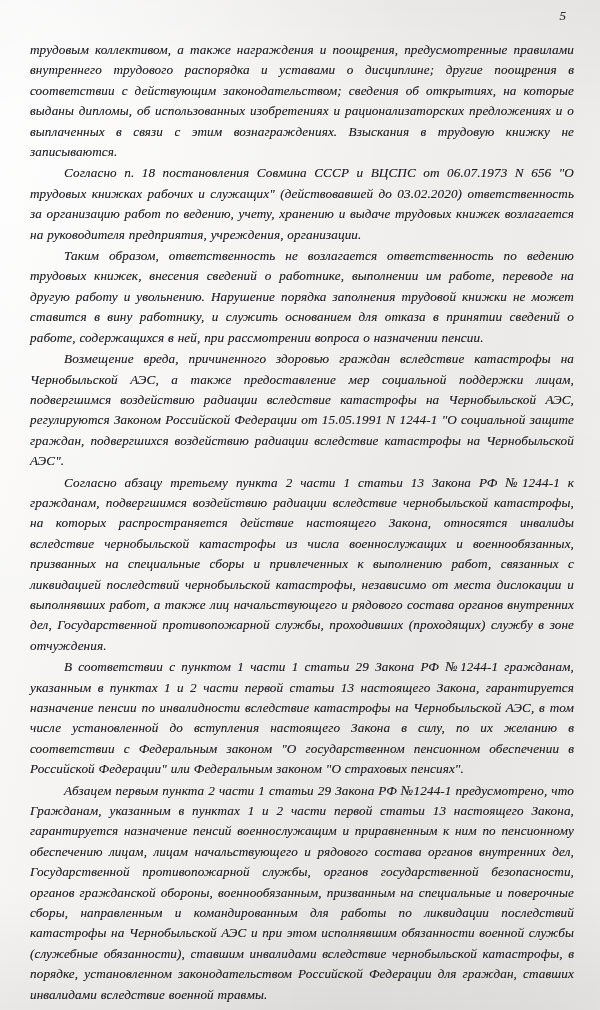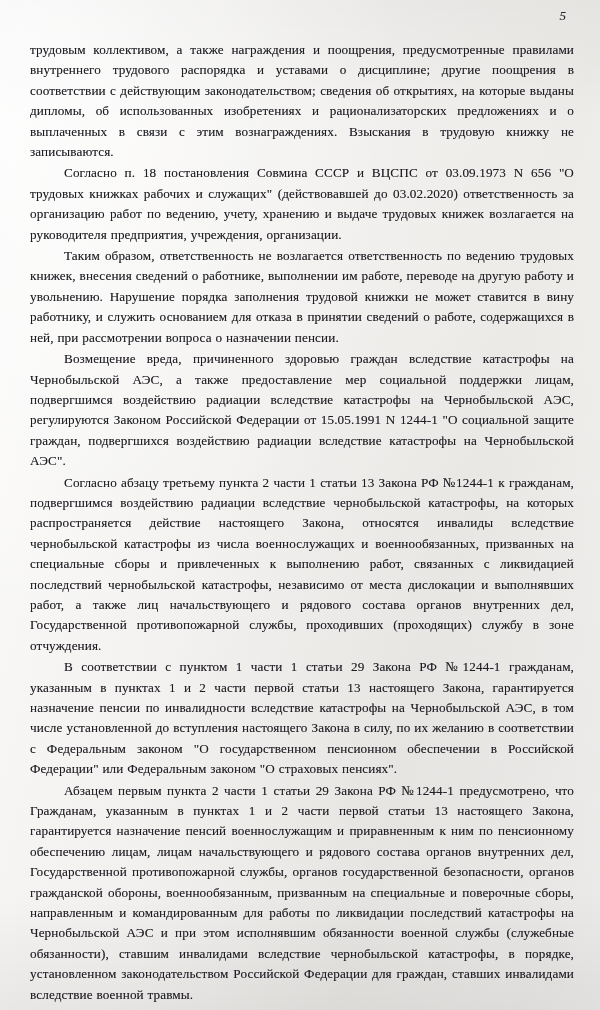--- a/index.html
+++ b/index.html
@@ -60,32 +60,33 @@
   }
   p.para.indent {
     text-indent: 34px;
   }
   p.para:last-child {
     margin-bottom: 0;
   }
   .ink {
     
     text-shadow: 0 0 0.35px rgba(0,0,0,0.35);
+    font-style: italic;
   }
 </style>
 </head>
 <body>
 
 <div class="page">
 
   <div class="page-number ink">5</div>
 
   <div class="doc-body">
     <p class="para ink">трудовым коллективом, а также награждения и поощрения, предусмотренные правилами внутреннего трудового распорядка и уставами о дисциплине; другие поощрения в соответствии с действующим законодательством; сведения об открытиях, на которые выданы дипломы, об использованных изобретениях и рационализаторских предложениях и о выплаченных в связи с этим вознаграждениях. Взыскания в трудовую книжку не записываются.</p>
-    <p class="para indent ink">Согласно п. 18 постановления Совмина СССР и ВЦСПС от 03.09.1973 N 656 "О трудовых книжках рабочих и служащих" (действовавшей до 03.02.2020) ответственность за организацию работ по ведению, учету, хранению и выдаче трудовых книжек возлагается на руководителя предприятия, учреждения, организации.</p>
+    <p class="para indent ink">Согласно п. 18 постановления Совмина СССР и ВЦСПС от 06.07.1973 N 656 "О трудовых книжках рабочих и служащих" (действовавшей до 03.02.2020) ответственность за организацию работ по ведению, учету, хранению и выдаче трудовых книжек возлагается на руководителя предприятия, учреждения, организации.</p>
     <p class="para indent ink">Таким образом, ответственность не возлагается ответственность по ведению трудовых книжек, внесения сведений о работнике, выполнении им работе, переводе на другую работу и увольнению. Нарушение порядка заполнения трудовой книжки не может ставится в вину работнику, и служить основанием для отказа в принятии сведений о работе, содержащихся в ней, при рассмотрении вопроса о назначении пенсии.</p>
     <p class="para indent ink">Возмещение вреда, причиненного здоровью граждан вследствие катастрофы на Чернобыльской АЭС, а также предоставление мер социальной поддержки лицам, подвергшимся воздействию радиации вследствие катастрофы на Чернобыльской АЭС, регулируются Законом Российской Федерации от 15.05.1991 N 1244-1 "О социальной защите граждан, подвергшихся воздействию радиации вследствие катастрофы на Чернобыльской АЭС".</p>
     <p class="para indent ink">Согласно абзацу третьему пункта 2 части 1 статьи 13 Закона РФ №1244-1 к гражданам, подвергшимся воздействию радиации вследствие чернобыльской катастрофы, на которых распространяется действие настоящего Закона, относятся инвалиды вследствие чернобыльской катастрофы из числа военнослужащих и военнообязанных, призванных на специальные сборы и привлеченных к выполнению работ, связанных с ликвидацией последствий чернобыльской катастрофы, независимо от места дислокации и выполнявших работ, а также лиц начальствующего и рядового состава органов внутренних дел, Государственной противопожарной службы, проходивших (проходящих) службу в зоне отчуждения.</p>
     <p class="para indent ink">В соответствии с пунктом 1 части 1 статьи 29 Закона РФ №1244-1 гражданам, указанным в пунктах 1 и 2 части первой статьи 13 настоящего Закона, гарантируется назначение пенсии по инвалидности вследствие катастрофы на Чернобыльской АЭС, в том числе установленной до вступления настоящего Закона в силу, по их желанию в соответствии с Федеральным законом "О государственном пенсионном обеспечении в Российской Федерации" или Федеральным законом "О страховых пенсиях".</p>
     <p class="para indent ink">Абзацем первым пункта 2 части 1 статьи 29 Закона РФ №1244-1 предусмотрено, что Гражданам, указанным в пунктах 1 и 2 части первой статьи 13 настоящего Закона, гарантируется назначение пенсий военнослужащим и приравненным к ним по пенсионному обеспечению лицам, лицам начальствующего и рядового состава органов внутренних дел, Государственной противопожарной службы, органов государственной безопасности, органов гражданской обороны, военнообязанным, призванным на специальные и поверочные сборы, направленным и командированным для работы по ликвидации последствий катастрофы на Чернобыльской АЭС и при этом исполнявшим обязанности военной службы (служебные обязанности), ставшим инвалидами вследствие чернобыльской катастрофы, в порядке, установленном законодательством Российской Федерации для граждан, ставших инвалидами вследствие военной травмы.</p>
     <p class="para indent ink">Правовое регулирование отношений в сфере пенсионного обеспечения инвалидов вследствие военной травмы осуществляется, в том числе, Федеральным законом от 15.12.2001 N 166-ФЗ "О государственном пенсионном обеспечении в Российской Федерации", который устанавливает основания возникновения права на пенсию по государственному пенсионному обеспечению и порядок ее назначения.</p>
 
   </div>
 
 </div>

